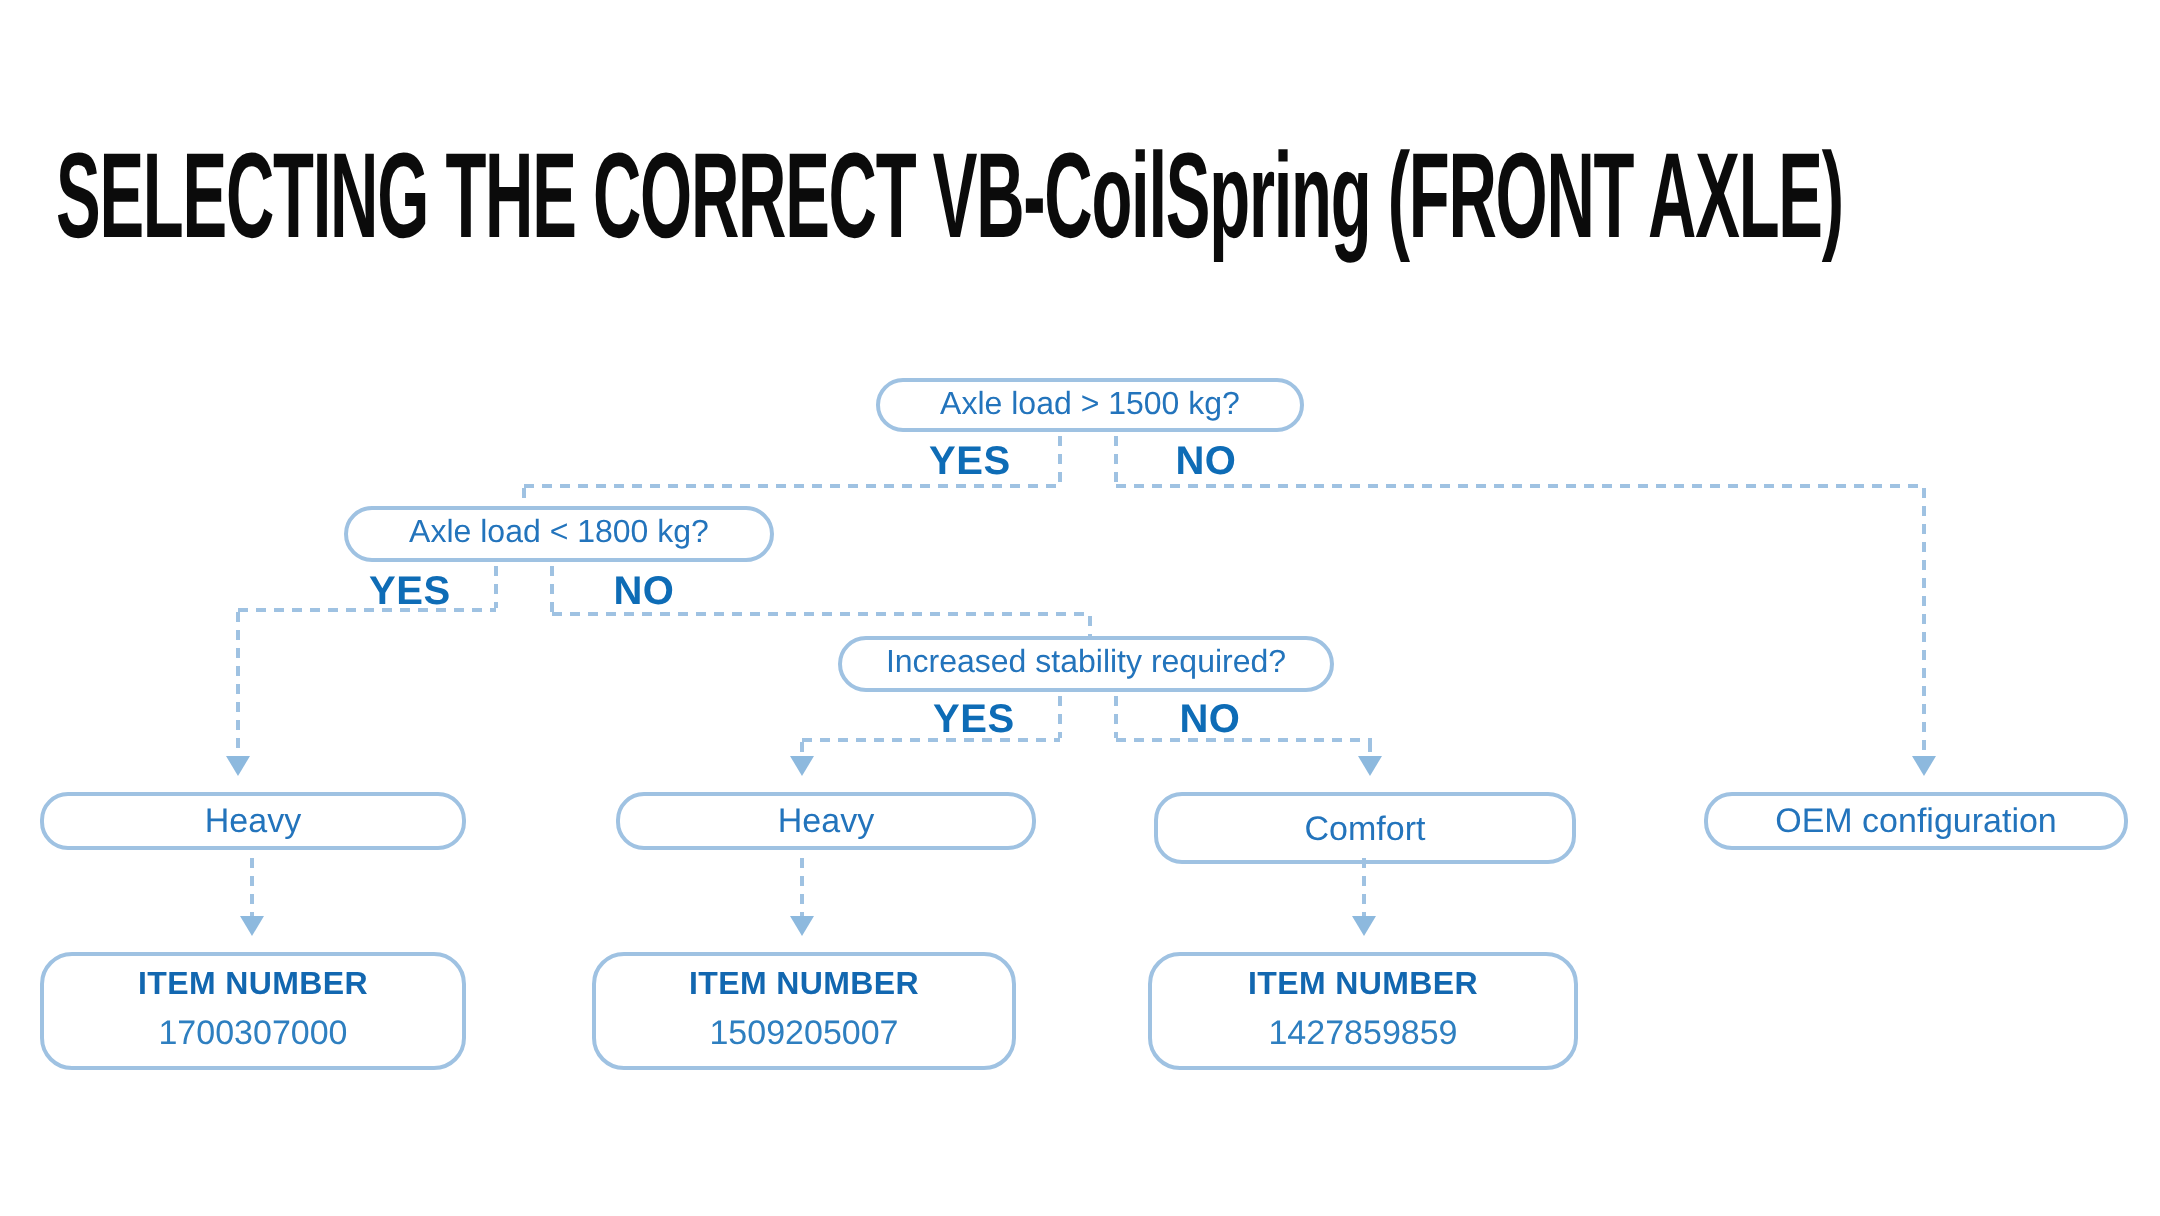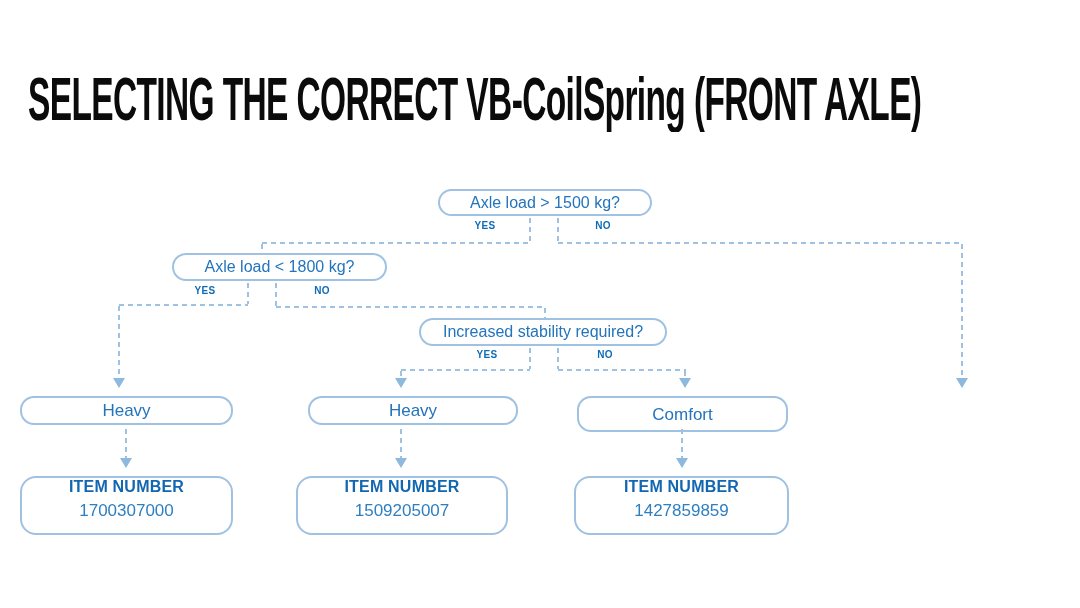--- a/index.html
+++ b/index.html
@@ -28,27 +28,27 @@
   }
   .qbox, .rbox {
     position:absolute; border:2px solid var(--line); border-radius:14px;
     background:#fff; display:flex; align-items:center; justify-content:center;
     color:var(--question-text); font-size:16px; line-height:1;
   }
   .rbox { font-size:17px; }
   .ibox {
     position:absolute; border:2px solid var(--line); border-radius:16px;
     background:#fff; display:flex; flex-direction:column;
-    align-items:center; gap:5px;
+    align-items:center; justify-content:center; gap:5px;
   }
   .ibox .iheading { font-weight:bold; font-size:16px; color:var(--item-heading); letter-spacing:.2px; }
   .ibox .inumber { font-size:17px; color:var(--item-number); }
   .yesno {
     position:absolute; width:70px; text-align:center;
-    font-weight:bold; font-size:10px; color:var(--yes-no-text); letter-spacing:.3px;
+    font-weight:bold; font-size:20px; color:var(--yes-no-text); letter-spacing:.3px;
   }
   .hline {
     position:absolute; height:2px;
     background-image:repeating-linear-gradient(90deg, var(--line) 0, var(--line) 5px, transparent 5px, transparent 9px);
   }
   .vline {
     position:absolute; width:2px;
     background-image:repeating-linear-gradient(180deg, var(--line) 0, var(--line) 5px, transparent 5px, transparent 9px);
   }
   .arrowhead {
@@ -109,20 +109,23 @@
 
   <div class="rbox" style="left:20px;top:396px;width:213px;height:29px;">
     <span>Heavy</span>
   </div>
   <div class="rbox" style="left:308px;top:396px;width:210px;height:29px;">
     <span>Heavy</span>
   </div>
   <div class="rbox" style="left:577px;top:396px;width:211px;height:36px;">
     <span>Comfort</span>
   </div>
+  <div class="rbox" style="left:852px;top:396px;width:212px;height:29px;">
+    <span>OEM configuration</span>
+  </div>
 
   <div class="vline" style="left:125px;top:429px;height:29px;"></div>
   <div class="arrowhead" style="left:120px;top:458px;"></div>
   <div class="vline" style="left:400px;top:429px;height:29px;"></div>
   <div class="arrowhead" style="left:395px;top:458px;"></div>
   <div class="vline" style="left:681px;top:429px;height:29px;"></div>
   <div class="arrowhead" style="left:676px;top:458px;"></div>
 
   <div class="ibox" style="left:20px;top:476px;width:213px;height:59px;">
     <span class="iheading">ITEM NUMBER</span>

